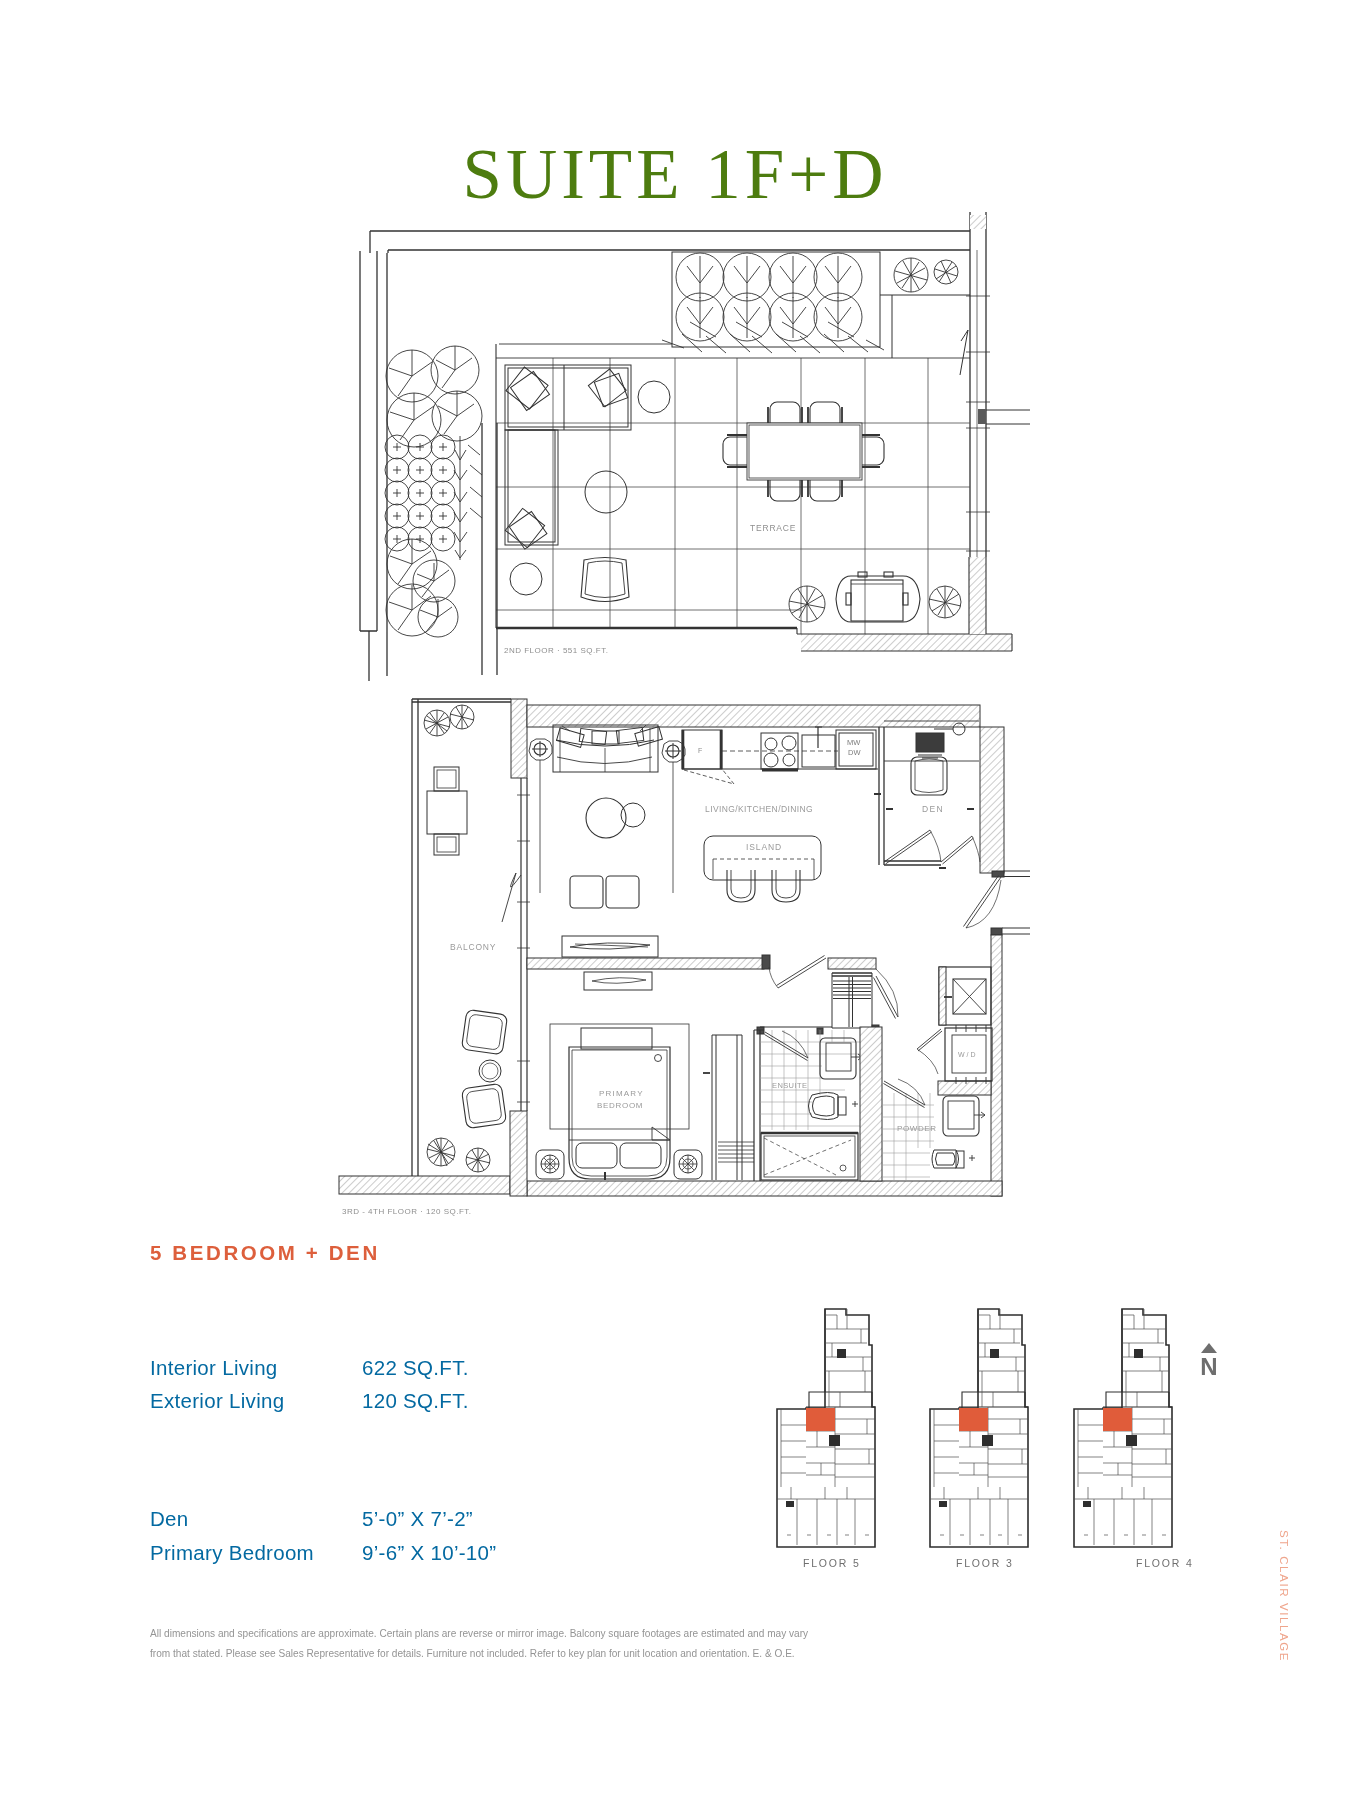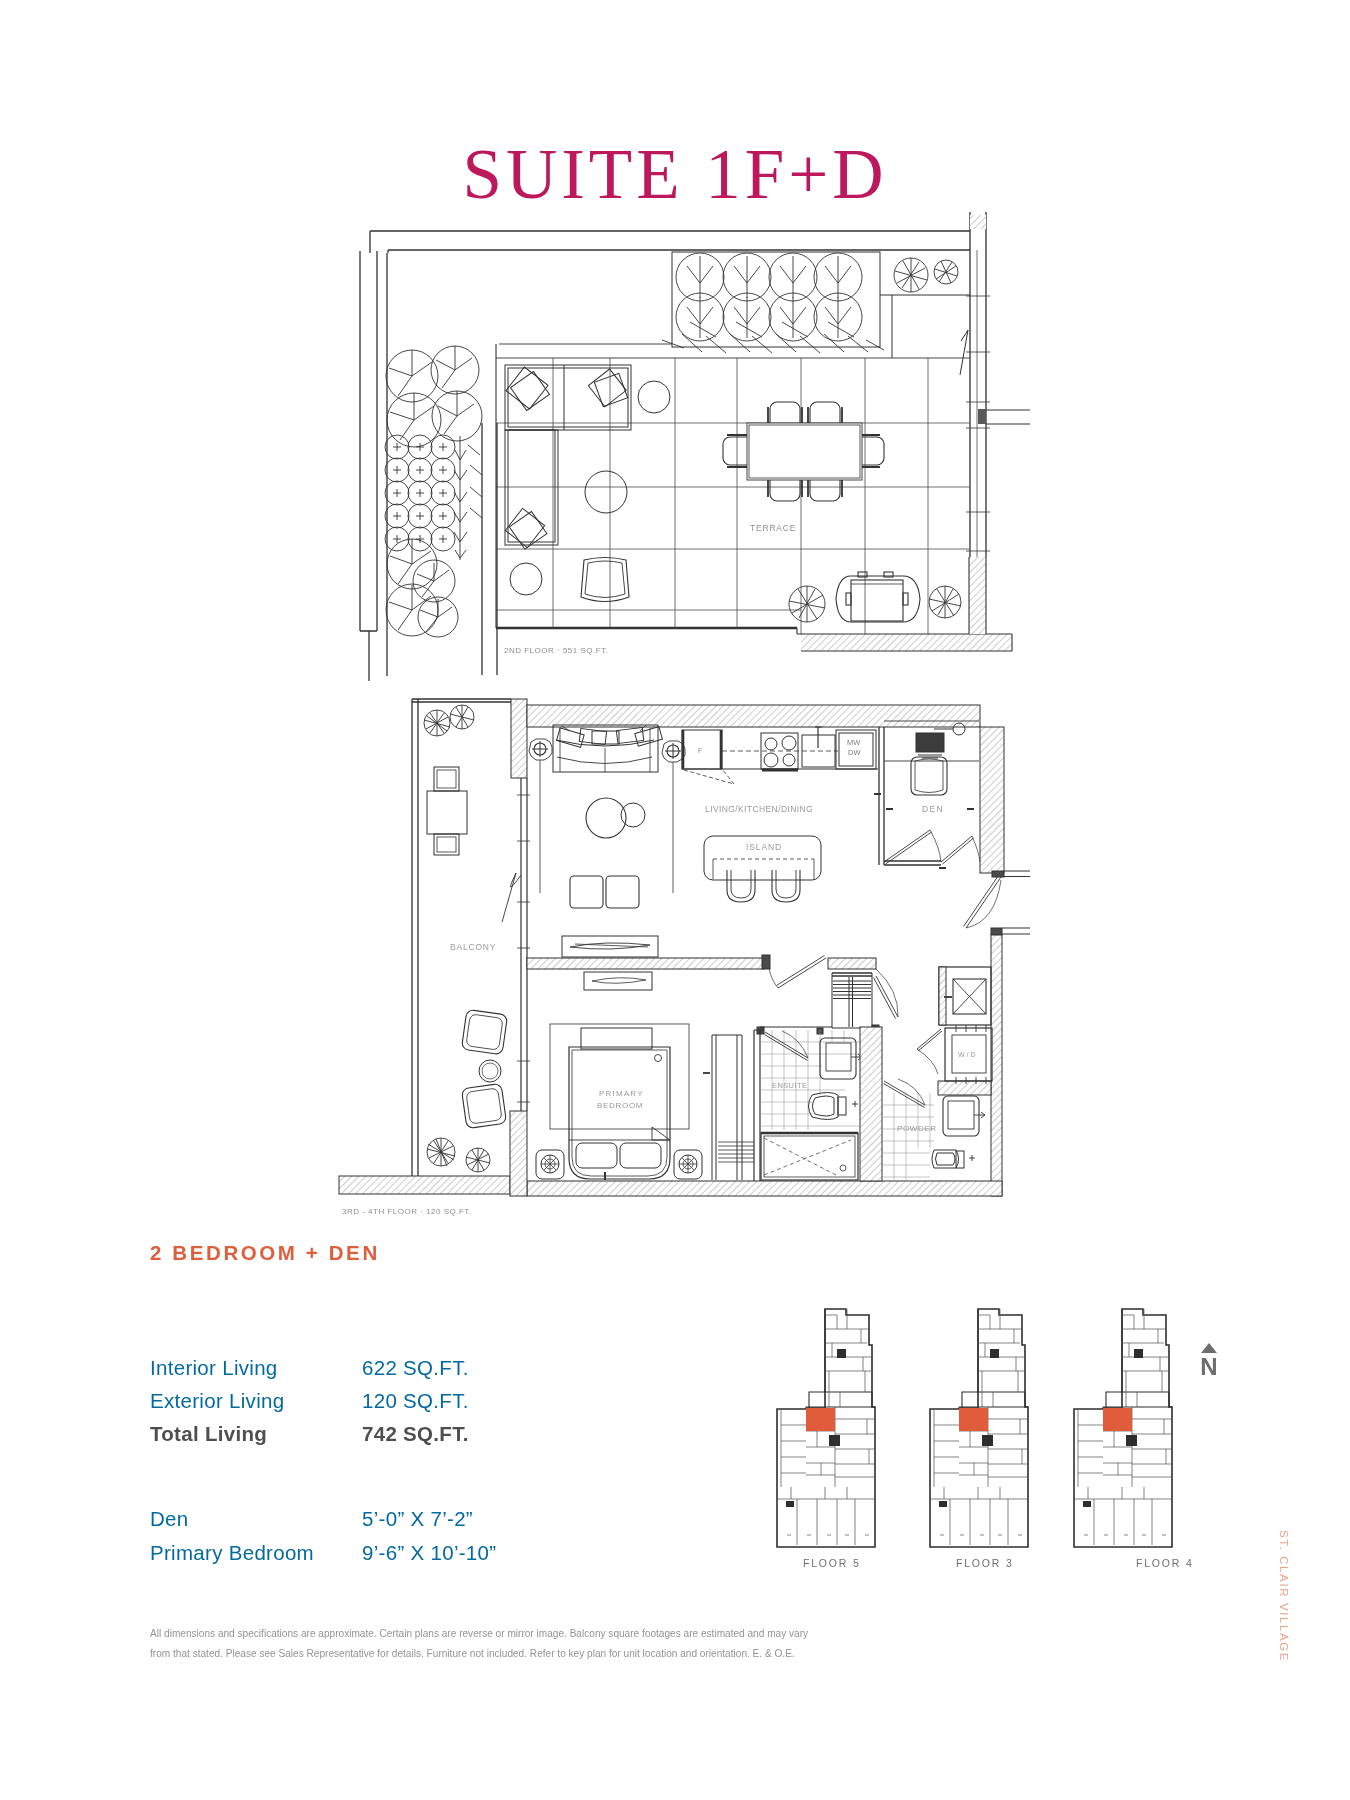--- a/index.html
+++ b/index.html
@@ -1,21 +1,21 @@
 <!DOCTYPE html>
 <html><head>
 <meta charset="utf-8">
 <style>
   html,body{margin:0;padding:0;background:#ffffff;}
   #page{position:relative;width:1350px;height:1800px;background:#ffffff;overflow:hidden;
         font-family:"Liberation Sans",sans-serif;}
   .abs{position:absolute;}
   #title{left:0;top:134px;width:1350px;text-align:center;
          font-family:"Liberation Serif",serif;font-size:71px;font-weight:400;
-         color:#be185d;letter-spacing:4px;}
+         color:#4d7c0f;letter-spacing:4px;}
   #bed-den{left:150px;top:1241px;font-size:20.5px;font-weight:bold;color:#DD5F3C;letter-spacing:2.6px;}
   .trow{left:150px;width:560px;height:33px;font-size:20.5px;color:#0369a1;letter-spacing:0.3px;}
   .trow .val{position:absolute;left:212px;top:0;}
   .trow.b{color:#4e4e4e;font-weight:bold;}
   #disc{left:150px;top:1624px;width:700px;font-size:10.1px;line-height:20px;color:#949494;letter-spacing:0px;}
   .flab{font-size:10.5px;color:#6f6f6f;letter-spacing:1.8px;}
   #scv{left:1204px;top:1604px;width:160px;white-space:nowrap;transform:rotate(90deg);font-size:11.5px;color:#EFA58C;letter-spacing:1.6px;}
 </style>
 </head>
 <body>
@@ -439,25 +439,24 @@
       <use href="#kp" x="153" y="0"></use>
       <use href="#kp" x="297" y="0"></use>
 
       <g transform="translate(1209,1349)">
         <path d="M-8 4 L0 -6 L8 4 Z" fill="#6e6e6e"></path>
         <text x="0" y="26" font-size="24" font-weight="bold" fill="#6e6e6e" font-family="Liberation Sans,sans-serif" text-anchor="middle">N</text>
       </g>
     </g>
   </svg>
 
-  <div id="bed-den" class="abs">2 BEDROOM + DEN</div>
+  <div id="bed-den" class="abs">5 BEDROOM + DEN</div>
 
   <div class="trow abs" style="top:1356px">Interior Living<span class="val">622 SQ.FT.</span></div>
   <div class="trow abs" style="top:1389px">Exterior Living<span class="val">120 SQ.FT.</span></div>
-  <div class="trow abs b" style="top:1422px">Total Living<span class="val">742 SQ.FT.</span></div>
   <div class="trow abs" style="top:1507px">Den<span class="val">5’-0” X 7’-2”</span></div>
   <div class="trow abs" style="top:1541px">Primary Bedroom<span class="val">9’-6” X 10’-10”</span></div>
 
   <div id="disc" class="abs">All dimensions and specifications are approximate. Certain plans are reverse or mirror image. Balcony square footages are estimated and may vary<br>from that stated. Please see Sales Representative for details. Furniture not included. Refer to key plan for unit location and orientation. E. &amp; O.E.</div>
 
   <div class="flab abs" style="left:803px;top:1557px;">FLOOR 5</div>
   <div class="flab abs" style="left:956px;top:1557px;text-align:center;">FLOOR 3</div>
   <div class="flab abs" style="left:1100px;top:1557px;margin-left:36px;">FLOOR 4</div>
   <div id="scv" class="abs">ST. CLAIR VILLAGE</div>
 </div>

